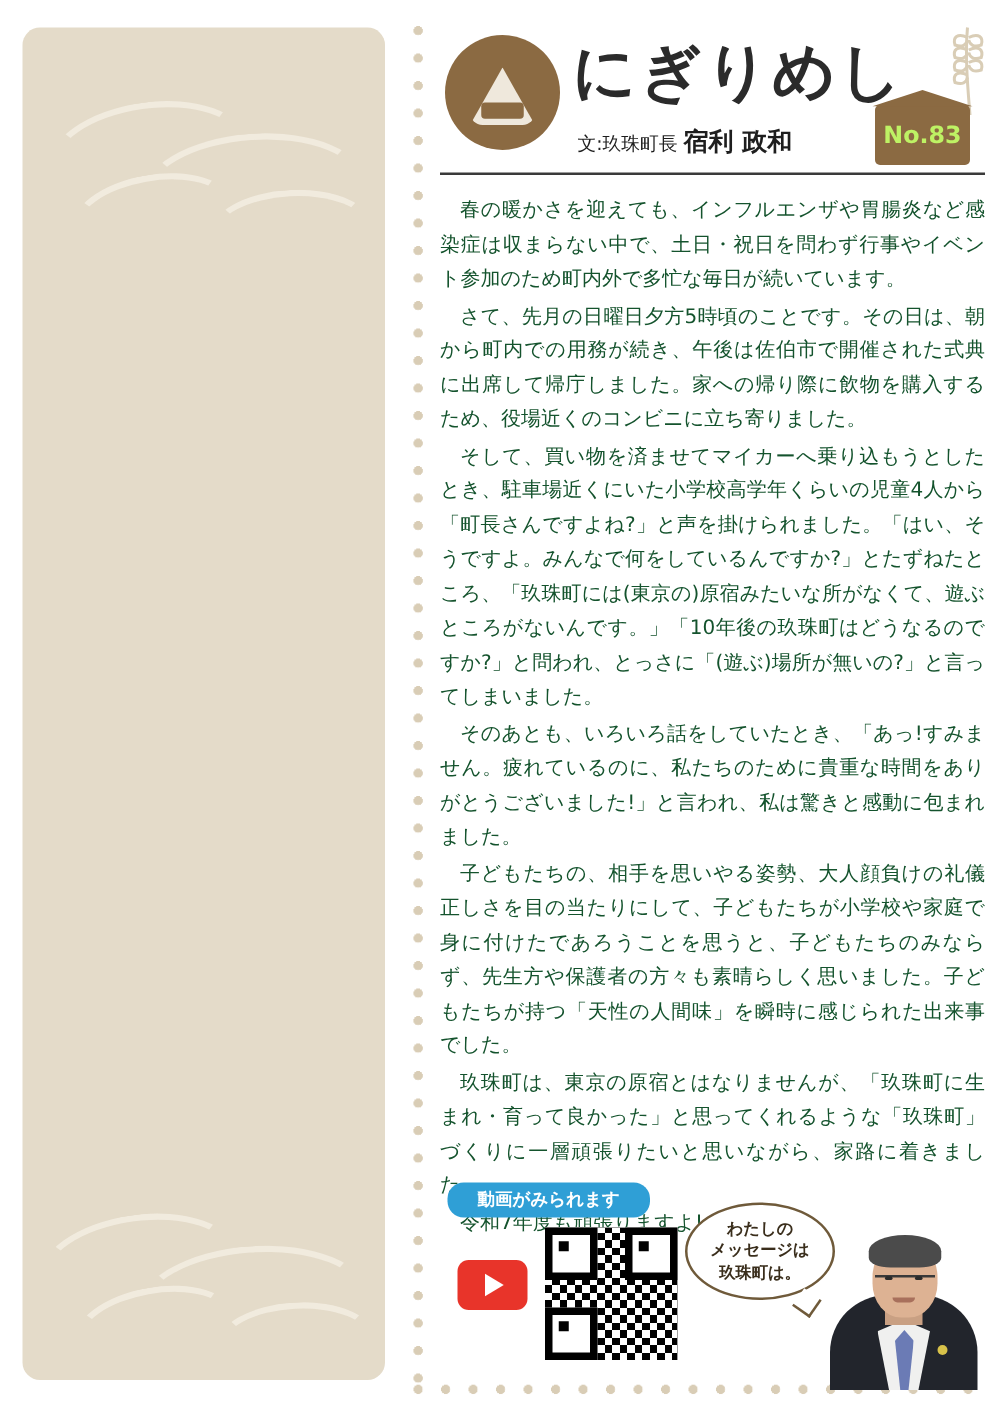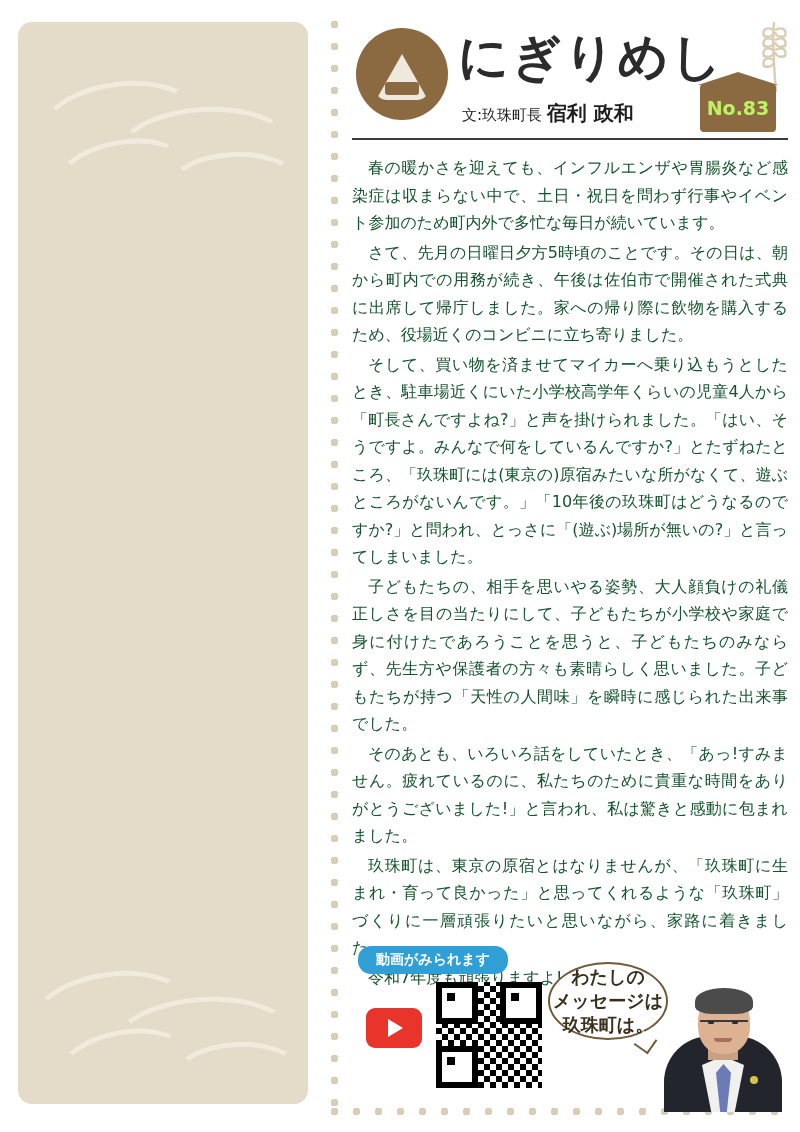--- a/index.html
+++ b/index.html
@@ -176,21 +176,21 @@
     width: 436px;
     height: 166px;
   }
   .video-pill {
     position: absolute;
     left: 6px; top: 0;
     background: #2f9fd6;
     color: #fff;
     font-size: 14px;
     font-weight: bold;
-    padding: 5px 18px;
+    padding: 5px 24px;
     border-radius: 13px;
     font-family: "DejaVu Sans", "Liberation Sans", sans-serif;
   }
   .yt-button {
     position: absolute;
     left: 14px; top: 62px;
     width: 56px; height: 40px;
     background: #e8342a;
     border-radius: 9px;
     display: flex; align-items: center; justify-content: center;
@@ -233,21 +233,21 @@
     position: absolute;
     left: 196px; top: 16px;
     width: 116px; height: 74px;
     background: #fff;
     border: 2.5px solid #6f5a3a;
     border-radius: 50%;
     display: flex; flex-direction: column;
     align-items: center; justify-content: center;
     text-align: center;
     line-height: 1.35;
-    font-size: 18px;
+    font-size: 13px;
     font-weight: bold;
     color: #3a2e1c;
     font-family: "DejaVu Sans", "Liberation Sans", sans-serif;
   }
   .bubble::after {
     content: "";
     position: absolute;
     right: 12px; bottom: -13px;
     width: 15px; height: 15px;
     background: #fff;
@@ -378,22 +378,22 @@
 
     <div class="issue-badge">No.83</div>
   </div>
 
   <div class="rule"></div>
 
   <article>
     <p>春の暖かさを迎えても、インフルエンザや胃腸炎など感染症は収まらない中で、土日・祝日を問わず行事やイベント参加のため町内外で多忙な毎日が続いています。</p>
     <p>さて、先月の日曜日夕方5時頃のことです。その日は、朝から町内での用務が続き、午後は佐伯市で開催された式典に出席して帰庁しました。家への帰り際に飲物を購入するため、役場近くのコンビニに立ち寄りました。</p>
     <p>そして、買い物を済ませてマイカーへ乗り込もうとしたとき、駐車場近くにいた小学校高学年くらいの児童4人から「町長さんですよね?」と声を掛けられました。「はい、そうですよ。みんなで何をしているんですか?」とたずねたところ、「玖珠町には(東京の)原宿みたいな所がなくて、遊ぶところがないんです。」「10年後の玖珠町はどうなるのですか?」と問われ、とっさに「(遊ぶ)場所が無いの?」と言ってしまいました。</p>
+    <p>そのあとも、いろいろ話をしていたとき、「あっ!すみません。疲れているのに、私たちのために貴重な時間をありがとうございました!」と言われ、私は驚きと感動に包まれました。</p>
     <p>子どもたちの、相手を思いやる姿勢、大人顔負けの礼儀正しさを目の当たりにして、子どもたちが小学校や家庭で身に付けたであろうことを思うと、子どもたちのみならず、先生方や保護者の方々も素晴らしく思いました。子どもたちが持つ「天性の人間味」を瞬時に感じられた出来事でした。</p>
-    <p>そのあとも、いろいろ話をしていたとき、「あっ!すみません。疲れているのに、私たちのために貴重な時間をありがとうございました!」と言われ、私は驚きと感動に包まれました。</p>
     <p>玖珠町は、東京の原宿とはなりませんが、「玖珠町に生まれ・育って良かった」と思ってくれるような「玖珠町」づくりに一層頑張りたいと思いながら、家路に着きました。</p>
     <p>令和7年度も頑張りますよ!</p>
   </article>
 </div>
 
 <div class="footer">
 
   <div class="video-pill">動画がみられます</div>
 
   <div class="yt-button"></div>

